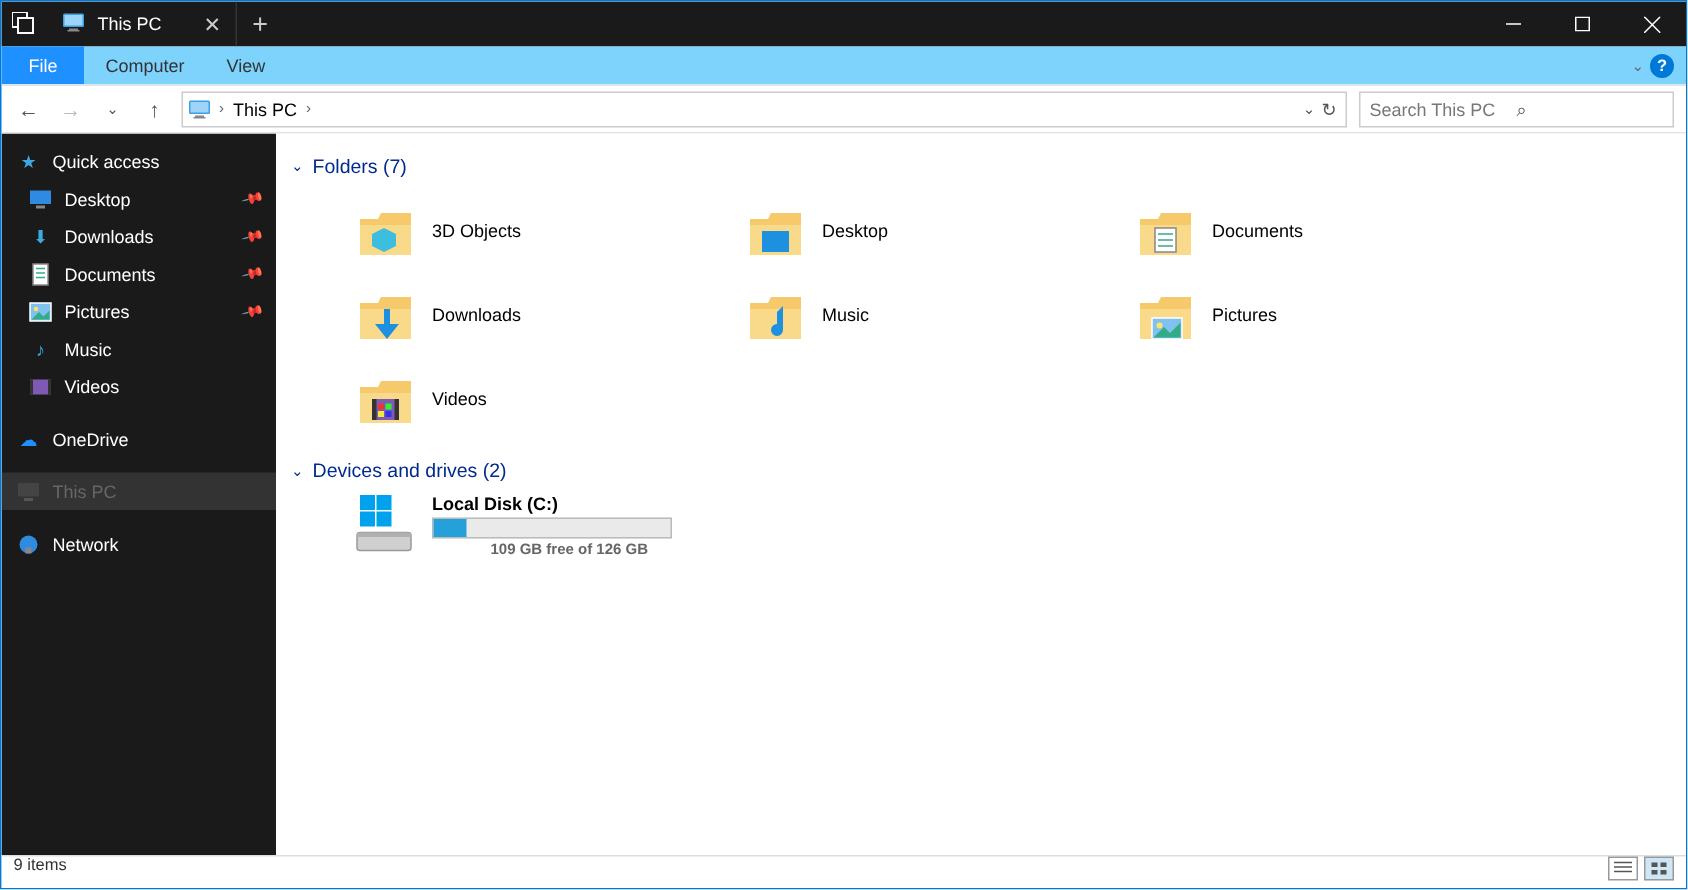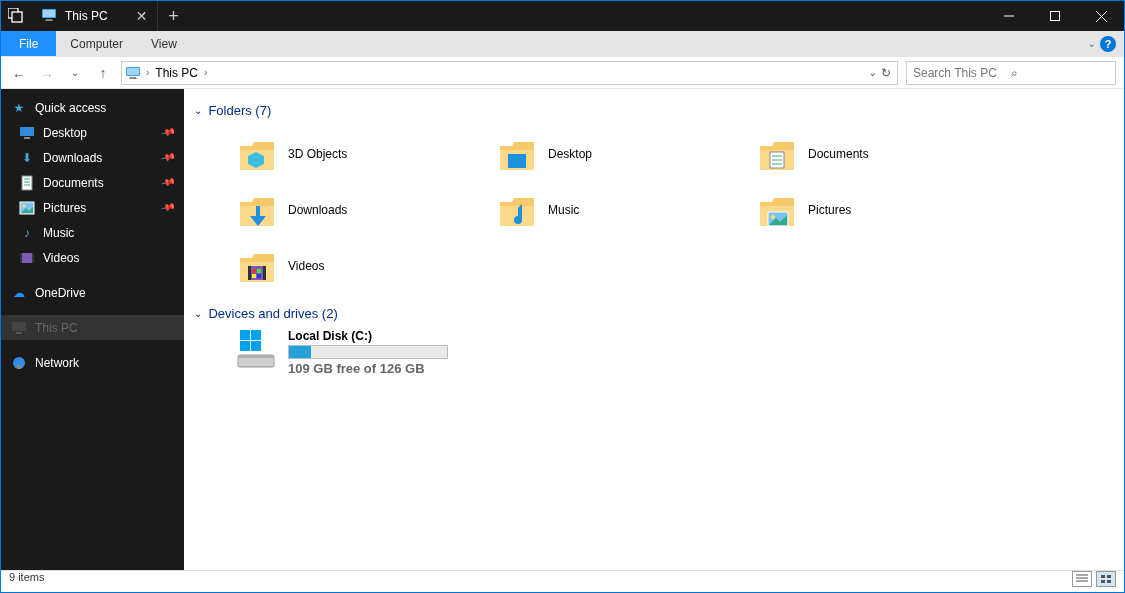--- a/index.html
+++ b/index.html
@@ -8,21 +8,21 @@
 .titlebar { height: 30px; background: #1a1a1a; display: flex; align-items: center; color: #fff; }
 .tb-appicon { width: 30px; height: 30px; display:flex;align-items:center;justify-content:center;color:#fff;}
 .tb-tab { display: flex; align-items: center; padding: 0 10px; height: 30px; border-right: 1px solid #333; gap:8px;}
 .tb-tab svg { width: 16px; height: 16px; }
 .tb-title { font-size: 12px; }
 .tb-close-tab { font-size:14px;color:#ccc;margin-left:20px;cursor:default;}
 .tb-newtab { width: 30px; text-align: center; font-size: 18px; color: #ccc; }
 .tb-spacer { flex: 1; }
 .tb-controls { display: flex; }
 .tb-btn { width: 46px; height: 30px; display: flex; align-items: center; justify-content: center; color: #fff; }
-.menubar { height: 26px; background: #e5e5e5; border-bottom: 1px solid #e5e5e5; display: flex; align-items: stretch; }
+.menubar { height: 26px; background: #7dd3fc; border-bottom: 1px solid #e5e5e5; display: flex; align-items: stretch; }
 .menu-file { background: #1e90ff; color: #fff; padding: 0 18px; display:flex;align-items:center;font-size:12px;}
 .menu-item { padding: 4px 14px; display:flex;align-items:center;color:#333;font-size:12px;}
 .menu-right { margin-left:auto;display:flex;align-items:center;gap:4px;padding-right:8px;}
 .menu-chev { color:#666;font-size:10px;}
 .menu-help { width:16px;height:16px;border-radius:50%;background:#0078d7;color:#fff;display:flex;align-items:center;justify-content:center;font-size:11px;font-weight:bold;}
 .addrbar { height: 32px; display: flex; align-items: center; padding: 4px 8px; gap: 8px; border-bottom: 1px solid #e5e5e5;}
 .nav-arrow { width:20px;text-align:center;color:#555;font-size:14px;}
 .nav-arrow.disabled{color:#bbb;}
 .up-arrow { font-size:14px;}
 .addrbox { flex: 1; height: 24px; border: 1px solid #ccc; display: flex; align-items: center; padding: 0 2px; gap:4px;}
@@ -44,21 +44,21 @@
 .section-head { display:flex;align-items:center;gap:6px;color:#002b8c;font-size:13px;padding:4px 0;}
 .section-head .chev { font-size:10px;}
 .folder-grid { display: grid; grid-template-columns: repeat(3, 260px); gap: 0 0; padding: 4px 13px 8px 40px;}
 .folder { display: flex; align-items: center; height: 56px; gap:10px;}
 .fico { width:44px;height:44px;display:flex;align-items:center;justify-content:center;}
 .fname { font-size:12px;}
 .drive-grid { display: grid; grid-template-columns: repeat(2, 300px); gap: 0 0; padding: 4px 10px 0 40px; font-weight: bold;}
 .drive { display: flex; gap:10px;}
 .dico { width:44px;height:44px;display:flex;align-items:center;justify-content:center;}
 .dinfo { display:flex;flex-direction:column;gap:2px;font-size:12px;}
-.dinfo .sub { color:#666;font-size:13px;}
+.dinfo .sub { color:#666;font-size:10px;margin-left:39px;}
 .progress { width:160px;height:14px;border:1px solid #bbb;background:#eaeaea;}
 .progress .bar { height:100%;background:#26a0da;}
 .statusbar { height:22px;border-top:1px solid #ddd;display:flex;align-items:flex-start;padding:0 8px;font-size:11px;color:#333;background:#fff;}
 .statusbar .right{margin-left:auto;display:flex;gap:4px;}
 .view-btn{width:20px;height:16px;border:1px solid #999;display:flex;align-items:center;justify-content:center;}
 </style>
 </head>
 <body>
 
 <div class="window">

